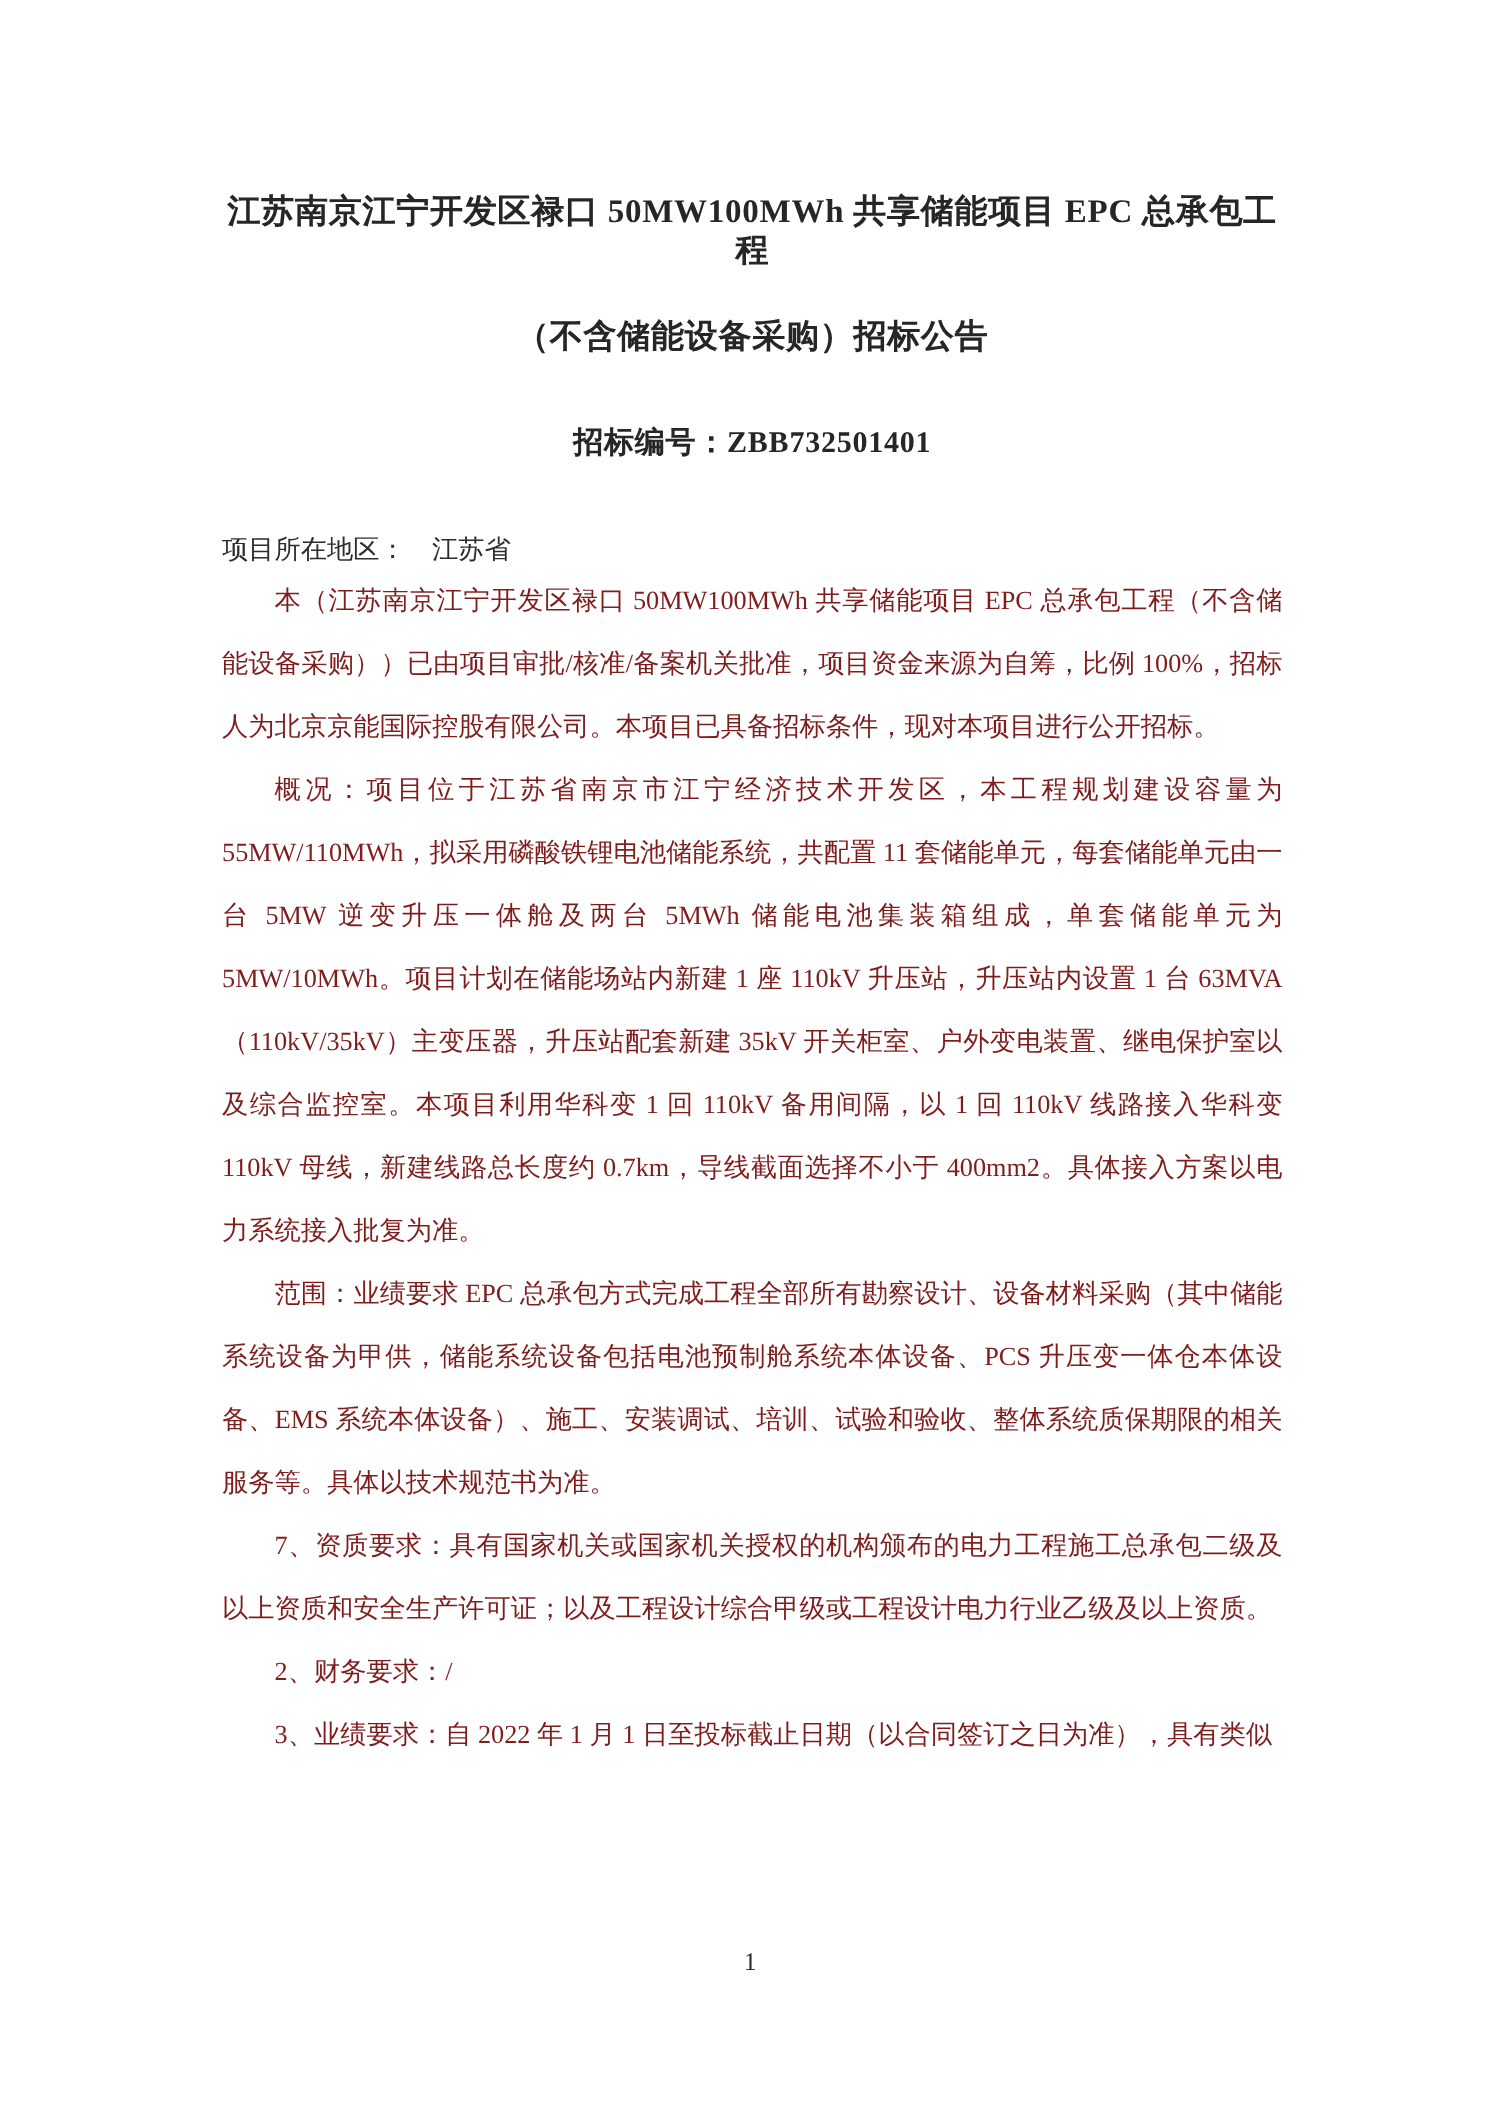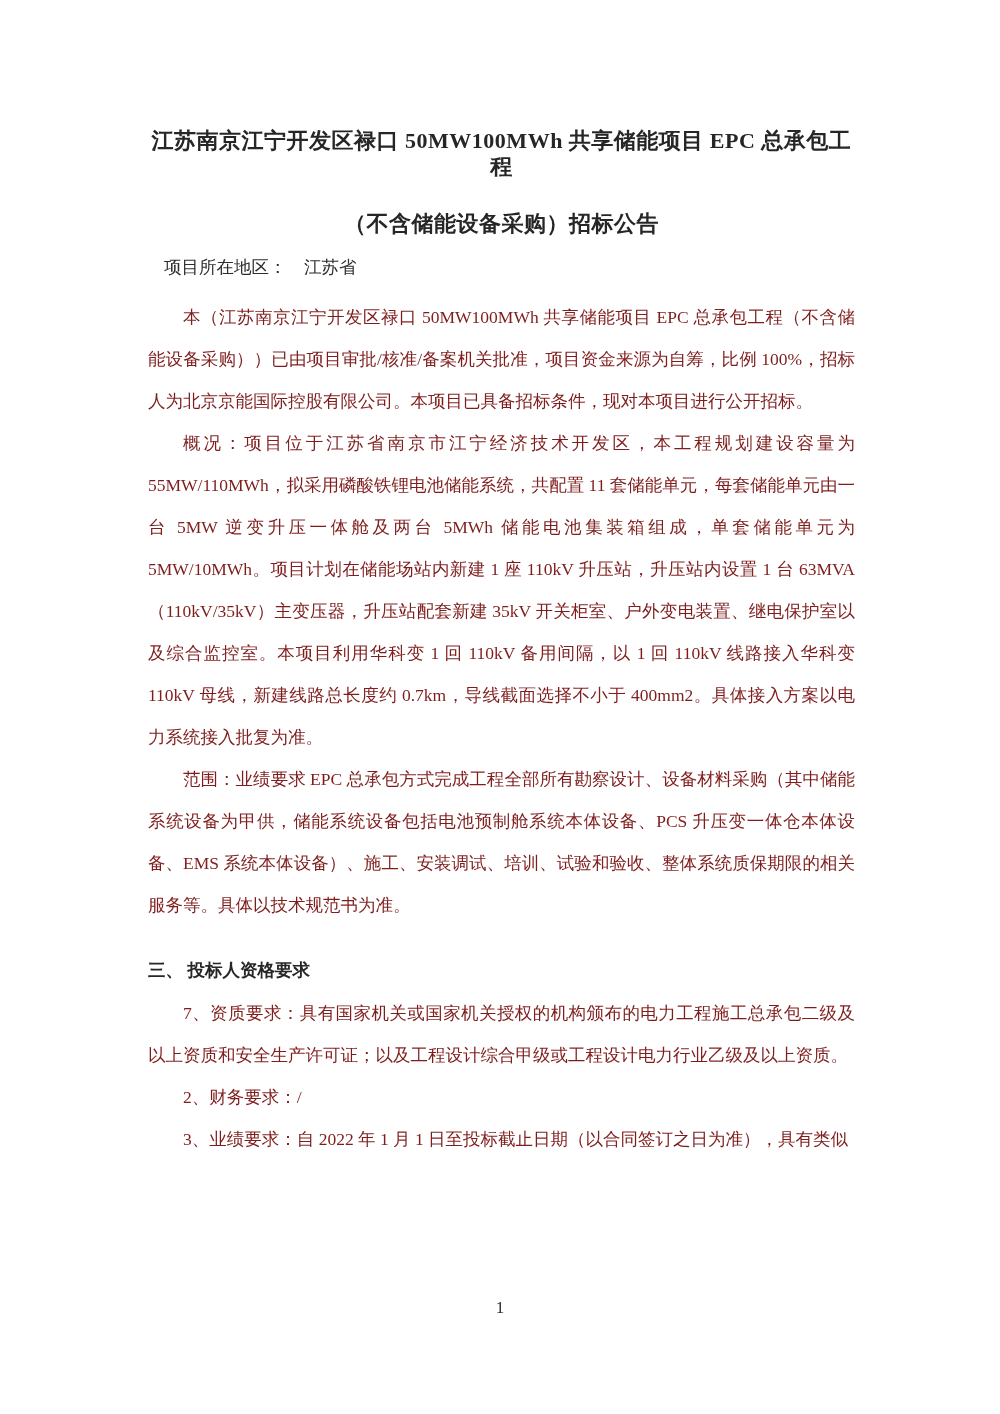--- a/index.html
+++ b/index.html
@@ -21,33 +21,33 @@
   }
   .doc-title {
     font-size: 22px;
     font-weight: 700;
     text-align: center;
     line-height: 1.2;
     letter-spacing: 0.5px;
     color: #262626;
   }
   .doc-title.line1 { margin: 0 0 30px 0; }
-  .doc-title.line2 { margin: 0 0 18px 0; }
+  .doc-title.line2 { margin: 0 0 44px 0; }
   .tender-number {
     font-size: 20px;
     font-weight: 700;
     text-align: center;
     letter-spacing: 0.5px;
     margin: 0 0 46px 0;
     color: #262626;
   }
   .meta-line {
     font-size: 17.5px;
     line-height: 1.4;
-    margin: 16px;
+    margin: 0;
     color: #2d2d2d;
   }
   h2.sec {
     font-size: 17.5px;
     font-weight: 700;
     margin: 32px 0 10px 0;
     color: #262626;
   }
   p.para {
     font-size: 17.5px;
@@ -70,32 +70,32 @@
 </style>
 </head>
 <body>
 
 <div class="page">
 
   <div class="doc-title line1">江苏南京江宁开发区禄口 50MW100MWh 共享储能项目 EPC 总承包工程</div>
 
   <div class="doc-title line2">（不含储能设备采购）招标公告</div>
 
+  <div class="tender-number">招标编号：ZBB732501401</div>
 
   <div class="meta-line">项目所在地区：　江苏省</div>
 
 
   <p class="para">本（江苏南京江宁开发区禄口 50MW100MWh 共享储能项目 EPC 总承包工程（不含储能设备采购））已由项目审批/核准/备案机关批准，项目资金来源为自筹，比例 100%，招标人为北京京能国际控股有限公司。本项目已具备招标条件，现对本项目进行公开招标。</p>
 
 
   <p class="para">概况：项目位于江苏省南京市江宁经济技术开发区，本工程规划建设容量为 55MW/110MWh，拟采用磷酸铁锂电池储能系统，共配置 11 套储能单元，每套储能单元由一台 5MW 逆变升压一体舱及两台 5MWh 储能电池集装箱组成，单套储能单元为 5MW/10MWh。项目计划在储能场站内新建 1 座 110kV 升压站，升压站内设置 1 台 63MVA（110kV/35kV）主变压器，升压站配套新建 35kV 开关柜室、户外变电装置、继电保护室以及综合监控室。本项目利用华科变 1 回 110kV 备用间隔，以 1 回 110kV 线路接入华科变 110kV 母线，新建线路总长度约 0.7km，导线截面选择不小于 400mm2。具体接入方案以电力系统接入批复为准。</p>
 
   <p class="para">范围：业绩要求 EPC 总承包方式完成工程全部所有勘察设计、设备材料采购（其中储能系统设备为甲供，储能系统设备包括电池预制舱系统本体设备、PCS 升压变一体仓本体设备、EMS 系统本体设备）、施工、安装调试、培训、试验和验收、整体系统质保期限的相关服务等。具体以技术规范书为准。</p>
 
-  <h2 class="sec">三、 投标人资格要求</h2>
 
   <p class="para">7、资质要求：具有国家机关或国家机关授权的机构颁布的电力工程施工总承包二级及以上资质和安全生产许可证；以及工程设计综合甲级或工程设计电力行业乙级及以上资质。</p>
 
   <p class="para">2、财务要求：/</p>
 
   <p class="para">3、业绩要求：自 2022 年 1 月 1 日至投标截止日期（以合同签订之日为准），具有类似</p>
 
   <div class="page-number">1</div>
 
 </div>

